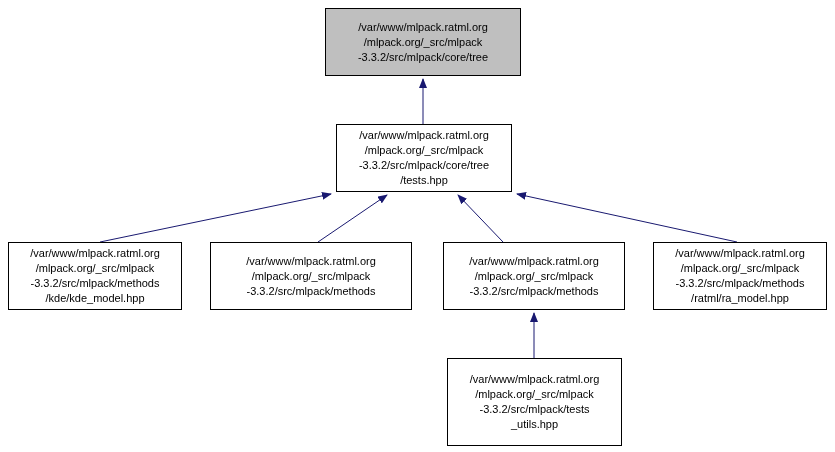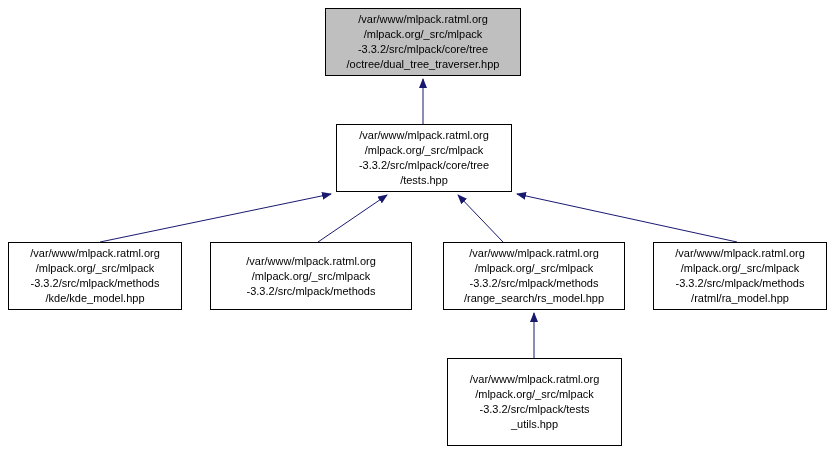--- a/index.html
+++ b/index.html
@@ -63,21 +63,20 @@
     <line x1="318" y1="242" x2="387" y2="195" stroke="#191970" stroke-width="1" marker-end="url(#arrowhead)"></line>
     <line x1="503" y1="242" x2="458" y2="195" stroke="#191970" stroke-width="1" marker-end="url(#arrowhead)"></line>
     <line x1="737" y1="242" x2="517" y2="194" stroke="#191970" stroke-width="1" marker-end="url(#arrowhead)"></line>
     <line x1="534" y1="358" x2="534" y2="313" stroke="#191970" stroke-width="1" marker-end="url(#arrowhead)"></line>
   </svg>
 
   <div class="node highlight" style="left:325px; top:8px; width:196px; height:68px;">
     <span class="line">/var/www/mlpack.ratml.org</span>
     <span class="line">/mlpack.org/_src/mlpack</span>
     <span class="line">-3.3.2/src/mlpack/core/tree</span>
-    <span class="line">/octree/dual_tree_traverser.hpp</span>
   </div>
 
   <div class="node" style="left:336px; top:124px; width:176px; height:68px;">
     <span class="line">/var/www/mlpack.ratml.org</span>
     <span class="line">/mlpack.org/_src/mlpack</span>
     <span class="line">-3.3.2/src/mlpack/core/tree</span>
     <span class="line">/tests.hpp</span>
   </div>
 
   <div class="node" style="left:8px; top:242px; width:174px; height:68px;">
@@ -90,21 +89,20 @@
   <div class="node" style="left:210px; top:242px; width:202px; height:68px;">
     <span class="line">/var/www/mlpack.ratml.org</span>
     <span class="line">/mlpack.org/_src/mlpack</span>
     <span class="line">-3.3.2/src/mlpack/methods</span>
   </div>
 
   <div class="node" style="left:443px; top:242px; width:182px; height:68px;">
     <span class="line">/var/www/mlpack.ratml.org</span>
     <span class="line">/mlpack.org/_src/mlpack</span>
     <span class="line">-3.3.2/src/mlpack/methods</span>
-    <span class="line">/range_search/rs_model.hpp</span>
   </div>
 
   <div class="node" style="left:653px; top:242px; width:174px; height:68px;">
     <span class="line">/var/www/mlpack.ratml.org</span>
     <span class="line">/mlpack.org/_src/mlpack</span>
     <span class="line">-3.3.2/src/mlpack/methods</span>
     <span class="line">/ratml/ra_model.hpp</span>
   </div>
 
   <div class="node" style="left:447px; top:358px; width:175px; height:88px;">

